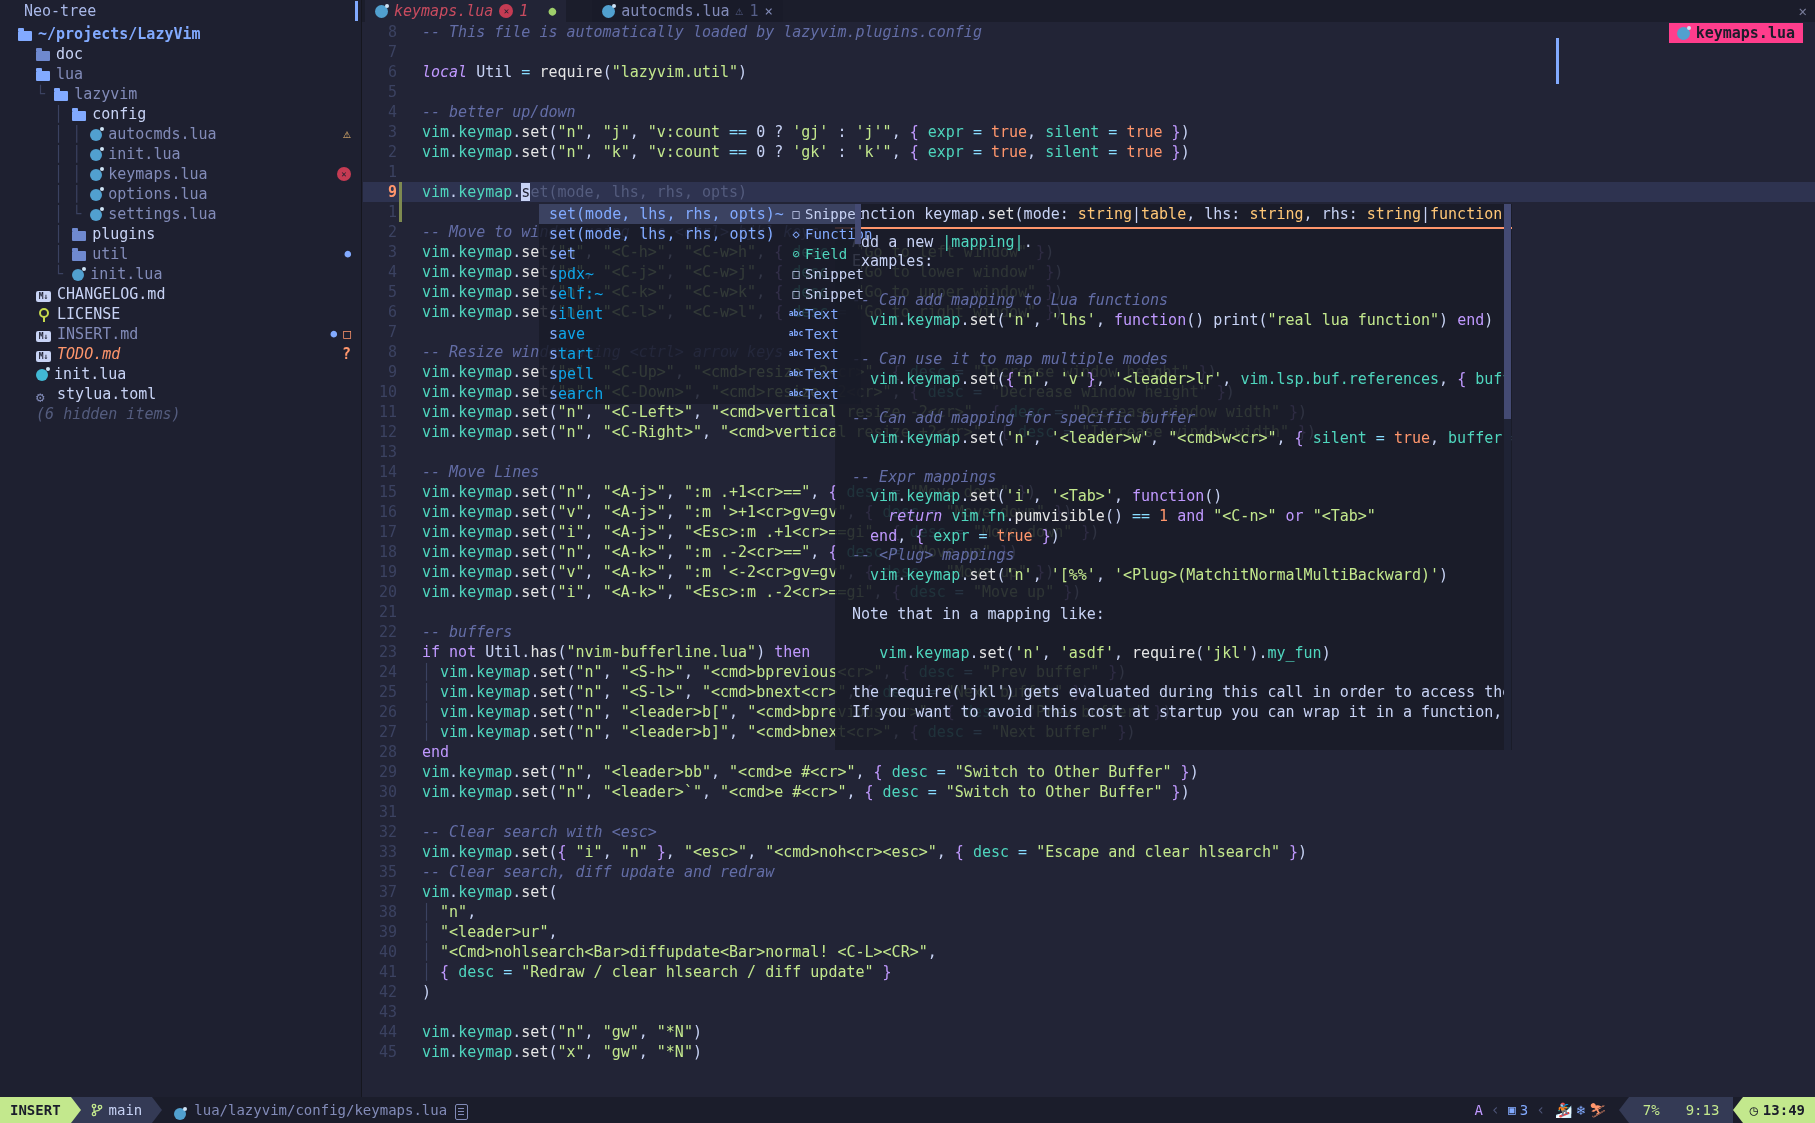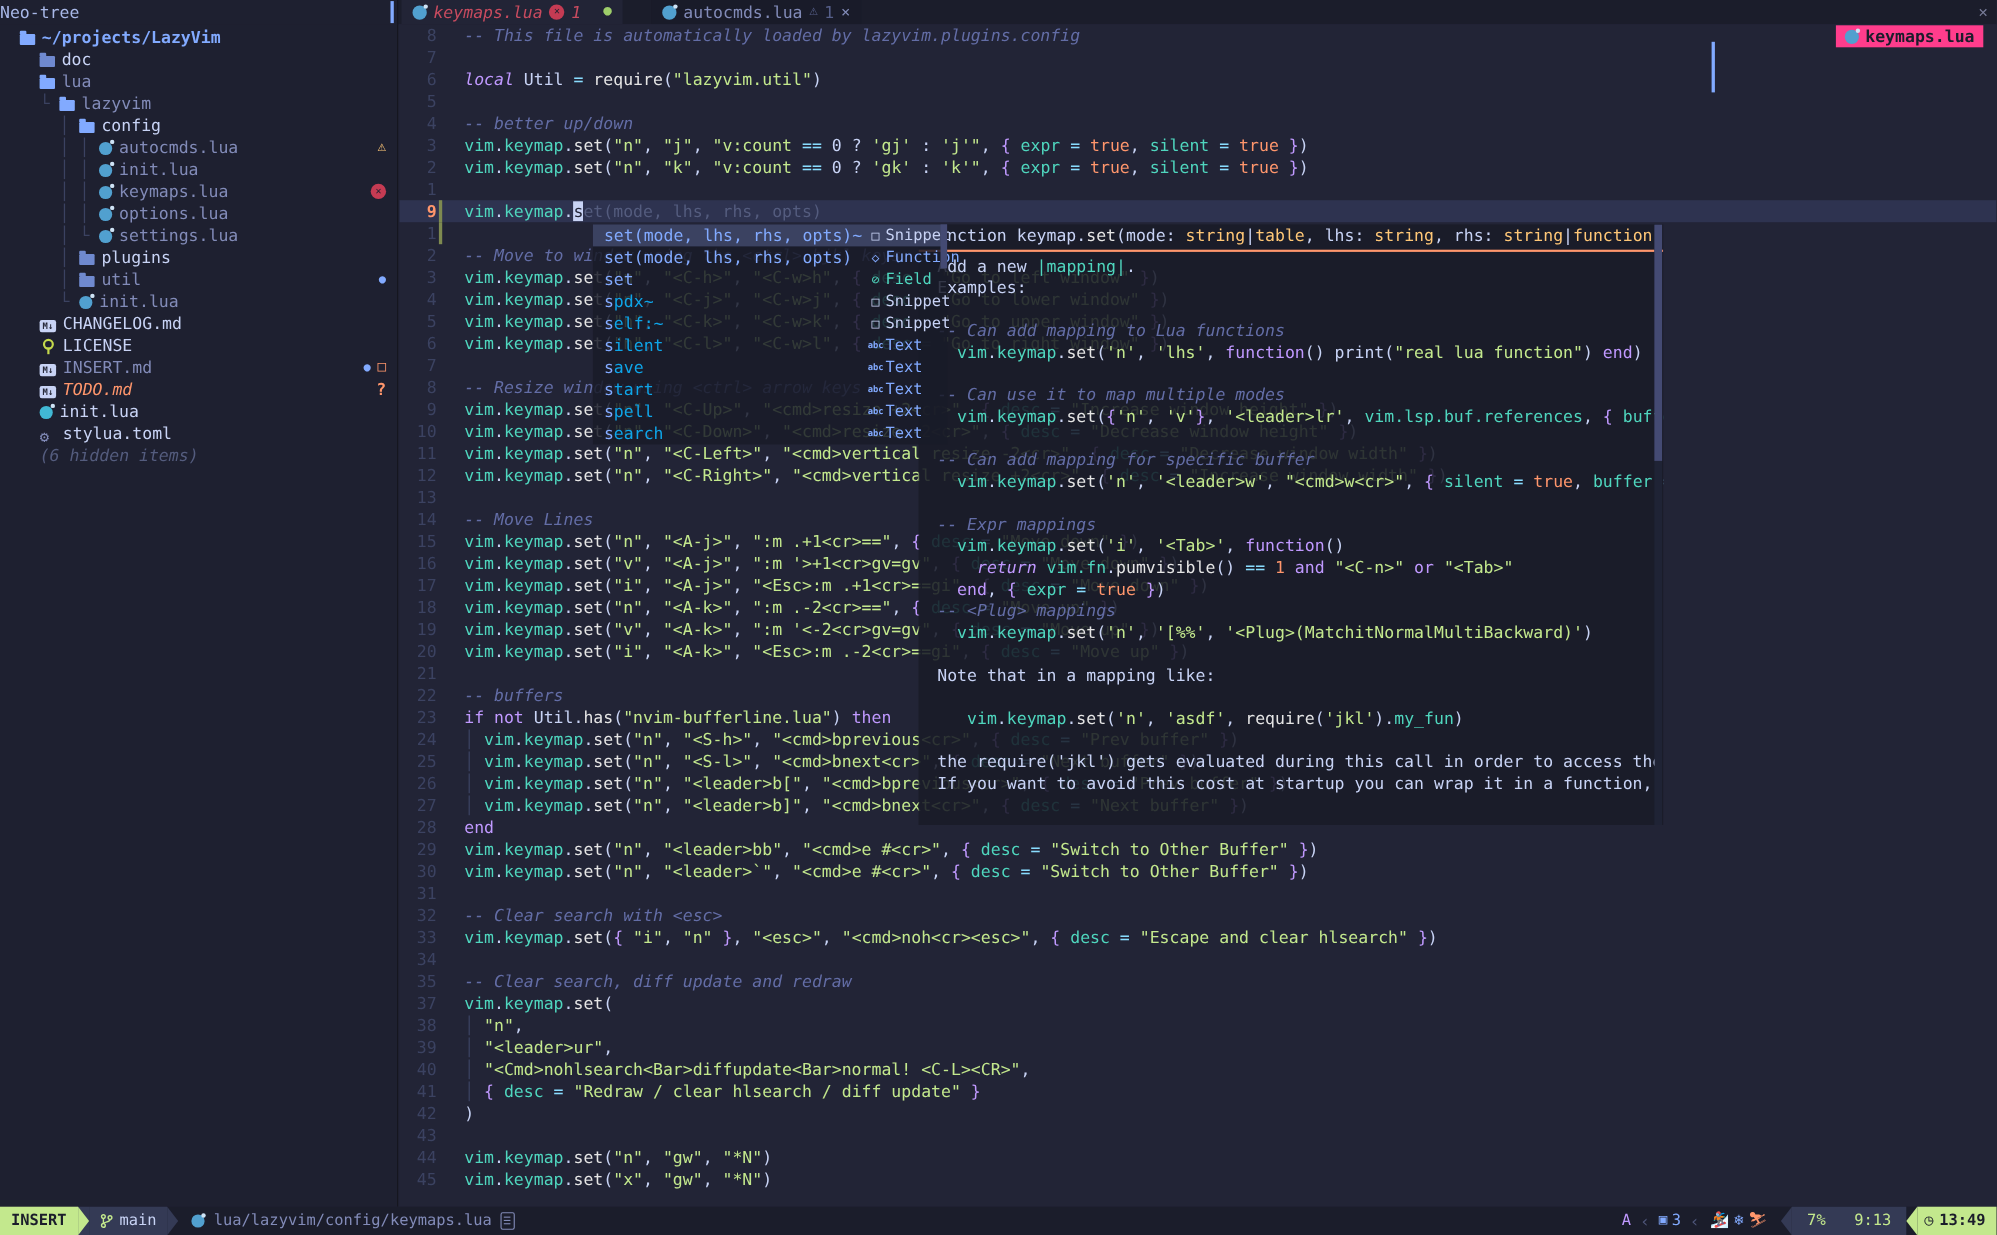--- a/index.html
+++ b/index.html
@@ -1,21 +1,21 @@
 <!DOCTYPE html>
 <html><head>
 <meta charset="utf-8">
 <style>
   html,body{margin:0;padding:0}
   body{width:1815px;height:1123px;position:relative;overflow:hidden;background:#222436;
        font-family:"DejaVu Sans Mono",monospace;font-size:15px;line-height:20px;color:#c8d3f5}
   
   #tabbar{position:absolute;left:0;top:0;width:1815px;height:22px;background:#1b1d2b;display:flex;align-items:center}
   #nt-titlebar{position:absolute;left:0;top:0;width:362px;height:22px;background:#1e2030;color:#a9b8e8;
-               padding-left:0;box-sizing:border-box;border-right:1px solid #15161e;line-height:22px}
+               padding-left:24px;box-sizing:border-box;border-right:1px solid #15161e;line-height:22px}
   #nt-topscroll{position:absolute;left:355px;top:1px;width:3px;height:20px;background:#82aaff}
   #tabs{position:absolute;left:365px;top:0;height:22px;display:flex;align-items:center}
   .tab{display:inline-flex;align-items:center;height:22px;padding:0 10px;gap:6px}
   .tab1{background:#222436}
   .tab1 .tlabel{color:#c84b5f;font-style:italic}
   .tab1 .tcount{color:#c84b5f;font-style:italic}
   .tab2{background:#191b29;margin-left:26px}
   .tab2 .tlabel{color:#828bb8}
   .tab2 .tcount{color:#565f89}
   .twarn{color:#565f89;font-size:13px}
@@ -110,21 +110,21 @@
   .fline{height:19.6px;white-space:pre;padding-left:8px}
   #float-sb{position:absolute;right:1px;top:0;width:7px;height:100%;background:#1f2335}
   #float-sb-thumb{position:absolute;right:1px;top:0;width:7px;height:215px;background:#444a73}
   
   #statusline{position:absolute;left:0;bottom:0;width:1815px;height:26px;background:#1b1d2b;
               display:flex;align-items:center;font-size:14px}
   .seg-mode{background:#c3e88d;color:#1b1d2b;font-weight:bold;padding:0 10px;height:26px;line-height:26px}
   .tri-r{width:0;height:0;border-top:13px solid transparent;border-bottom:13px solid transparent;border-left:10px solid #c3e88d}
   .seg-branch{background:#343a55;height:26px;line-height:26px;padding:0 10px;display:flex;align-items:center;gap:6px}
   .tri-r2{width:0;height:0;border-top:13px solid transparent;border-bottom:13px solid transparent;border-left:10px solid #343a55}
-  .seg-file{color:#828bb8;display:flex;align-items:center;gap:8px;margin-left:12px}
+  .seg-file{color:#828bb8;display:flex;align-items:flex-end;gap:8px;margin-left:12px}
   .page-ic{display:inline-block;width:11px;height:14px;border:1px solid #828bb8;border-radius:2px;position:relative}
   .page-ic::before{content:"";position:absolute;left:2px;top:3px;width:6px;height:1px;background:#828bb8;box-shadow:0 3px 0 #828bb8,0 6px 0 #828bb8}
   #sl-right{margin-left:auto;display:flex;align-items:center;height:26px}
   .sl-sep{color:#4e5579;margin:0 8px;font-size:15px}
   .sl-a{color:#c099ff}
   .sl-box{color:#82aaff;display:flex;align-items:center;gap:4px}
   .boxic{font-size:13px}
   .emoji{margin:0 2px}
   .em-snow{color:#82aaff}
   .em-ski1{color:#ff757f}
@@ -218,21 +218,20 @@
     <div class="line"><span class="num">24</span><span class="gitbar"></span><span class="codetext"><span class="tk-gd">│ </span><span class="tk-bi">vim</span><span class="tk-df">.</span><span class="tk-bi">keymap</span><span class="tk-df">.</span><span class="tk-fn">set</span><span class="tk-df">(</span><span class="tk-st">"n"</span><span class="tk-df">, </span><span class="tk-st">"&lt;S-h&gt;"</span><span class="tk-df">, </span><span class="tk-st">"&lt;cmd&gt;bprevious&lt;cr&gt;"</span><span class="tk-df">, </span><span class="tk-br">{ </span><span class="tk-bi">desc</span><span class="tk-op"> = </span><span class="tk-st">"Prev buffer"</span><span class="tk-br"> }</span><span class="tk-df">)</span></span></div>
     <div class="line"><span class="num">25</span><span class="gitbar"></span><span class="codetext"><span class="tk-gd">│ </span><span class="tk-bi">vim</span><span class="tk-df">.</span><span class="tk-bi">keymap</span><span class="tk-df">.</span><span class="tk-fn">set</span><span class="tk-df">(</span><span class="tk-st">"n"</span><span class="tk-df">, </span><span class="tk-st">"&lt;S-l&gt;"</span><span class="tk-df">, </span><span class="tk-st">"&lt;cmd&gt;bnext&lt;cr&gt;"</span><span class="tk-df">, </span><span class="tk-br">{ </span><span class="tk-bi">desc</span><span class="tk-op"> = </span><span class="tk-st">"Next buffer"</span><span class="tk-br"> }</span><span class="tk-df">)</span></span></div>
     <div class="line"><span class="num">26</span><span class="gitbar"></span><span class="codetext"><span class="tk-gd">│ </span><span class="tk-bi">vim</span><span class="tk-df">.</span><span class="tk-bi">keymap</span><span class="tk-df">.</span><span class="tk-fn">set</span><span class="tk-df">(</span><span class="tk-st">"n"</span><span class="tk-df">, </span><span class="tk-st">"&lt;leader&gt;b["</span><span class="tk-df">, </span><span class="tk-st">"&lt;cmd&gt;bprevious&lt;cr&gt;"</span><span class="tk-df">, </span><span class="tk-br">{ </span><span class="tk-bi">desc</span><span class="tk-op"> = </span><span class="tk-st">"Prev buffer"</span><span class="tk-br"> }</span><span class="tk-df">)</span></span></div>
     <div class="line"><span class="num">27</span><span class="gitbar"></span><span class="codetext"><span class="tk-gd">│ </span><span class="tk-bi">vim</span><span class="tk-df">.</span><span class="tk-bi">keymap</span><span class="tk-df">.</span><span class="tk-fn">set</span><span class="tk-df">(</span><span class="tk-st">"n"</span><span class="tk-df">, </span><span class="tk-st">"&lt;leader&gt;b]"</span><span class="tk-df">, </span><span class="tk-st">"&lt;cmd&gt;bnext&lt;cr&gt;"</span><span class="tk-df">, </span><span class="tk-br">{ </span><span class="tk-bi">desc</span><span class="tk-op"> = </span><span class="tk-st">"Next buffer"</span><span class="tk-br"> }</span><span class="tk-df">)</span></span></div>
     <div class="line"><span class="num">28</span><span class="gitbar"></span><span class="codetext"><span class="tk-kw">end</span></span></div>
     <div class="line"><span class="num">29</span><span class="gitbar"></span><span class="codetext"><span class="tk-bi">vim</span><span class="tk-df">.</span><span class="tk-bi">keymap</span><span class="tk-df">.</span><span class="tk-fn">set</span><span class="tk-df">(</span><span class="tk-st">"n"</span><span class="tk-df">, </span><span class="tk-st">"&lt;leader&gt;bb"</span><span class="tk-df">, </span><span class="tk-st">"&lt;cmd&gt;e #&lt;cr&gt;"</span><span class="tk-df">, </span><span class="tk-br">{ </span><span class="tk-bi">desc</span><span class="tk-op"> = </span><span class="tk-st">"Switch to Other Buffer"</span><span class="tk-br"> }</span><span class="tk-df">)</span></span></div>
     <div class="line"><span class="num">30</span><span class="gitbar"></span><span class="codetext"><span class="tk-bi">vim</span><span class="tk-df">.</span><span class="tk-bi">keymap</span><span class="tk-df">.</span><span class="tk-fn">set</span><span class="tk-df">(</span><span class="tk-st">"n"</span><span class="tk-df">, </span><span class="tk-st">"&lt;leader&gt;`"</span><span class="tk-df">, </span><span class="tk-st">"&lt;cmd&gt;e #&lt;cr&gt;"</span><span class="tk-df">, </span><span class="tk-br">{ </span><span class="tk-bi">desc</span><span class="tk-op"> = </span><span class="tk-st">"Switch to Other Buffer"</span><span class="tk-br"> }</span><span class="tk-df">)</span></span></div>
     <div class="line"><span class="num">31</span><span class="gitbar"></span><span class="codetext"></span></div>
     <div class="line"><span class="num">32</span><span class="gitbar"></span><span class="codetext"><span class="tk-cm">-- Clear search with &lt;esc&gt;</span></span></div>
     <div class="line"><span class="num">33</span><span class="gitbar"></span><span class="codetext"><span class="tk-bi">vim</span><span class="tk-df">.</span><span class="tk-bi">keymap</span><span class="tk-df">.</span><span class="tk-fn">set</span><span class="tk-df">(</span><span class="tk-br">{ </span><span class="tk-st">"i"</span><span class="tk-df">, </span><span class="tk-st">"n"</span><span class="tk-br"> }</span><span class="tk-df">, </span><span class="tk-st">"&lt;esc&gt;"</span><span class="tk-df">, </span><span class="tk-st">"&lt;cmd&gt;noh&lt;cr&gt;&lt;esc&gt;"</span><span class="tk-df">, </span><span class="tk-br">{ </span><span class="tk-bi">desc</span><span class="tk-op"> = </span><span class="tk-st">"Escape and clear hlsearch"</span><span class="tk-br"> }</span><span class="tk-df">)</span></span></div>
-    <div class="line"><span class="num">34</span><span class="gitbar"></span><span class="codetext"></span></div>
     <div class="line"><span class="num">35</span><span class="gitbar"></span><span class="codetext"><span class="tk-cm">-- Clear search, diff update and redraw</span></span></div>
     <div class="line"><span class="num">37</span><span class="gitbar"></span><span class="codetext"><span class="tk-bi">vim</span><span class="tk-df">.</span><span class="tk-bi">keymap</span><span class="tk-df">.</span><span class="tk-fn">set</span><span class="tk-df">(</span></span></div>
     <div class="line"><span class="num">38</span><span class="gitbar"></span><span class="codetext"><span class="tk-gd">│ </span><span class="tk-st">"n"</span><span class="tk-df">,</span></span></div>
     <div class="line"><span class="num">39</span><span class="gitbar"></span><span class="codetext"><span class="tk-gd">│ </span><span class="tk-st">"&lt;leader&gt;ur"</span><span class="tk-df">,</span></span></div>
     <div class="line"><span class="num">40</span><span class="gitbar"></span><span class="codetext"><span class="tk-gd">│ </span><span class="tk-st">"&lt;Cmd&gt;nohlsearch&lt;Bar&gt;diffupdate&lt;Bar&gt;normal! &lt;C-L&gt;&lt;CR&gt;"</span><span class="tk-df">,</span></span></div>
     <div class="line"><span class="num">41</span><span class="gitbar"></span><span class="codetext"><span class="tk-gd">│ </span><span class="tk-br">{ </span><span class="tk-bi">desc</span><span class="tk-op"> = </span><span class="tk-st">"Redraw / clear hlsearch / diff update"</span><span class="tk-br"> }</span></span></div>
     <div class="line"><span class="num">42</span><span class="gitbar"></span><span class="codetext"><span class="tk-df">)</span></span></div>
     <div class="line"><span class="num">43</span><span class="gitbar"></span><span class="codetext"></span></div>
     <div class="line"><span class="num">44</span><span class="gitbar"></span><span class="codetext"><span class="tk-bi">vim</span><span class="tk-df">.</span><span class="tk-bi">keymap</span><span class="tk-df">.</span><span class="tk-fn">set</span><span class="tk-df">(</span><span class="tk-st">"n"</span><span class="tk-df">, </span><span class="tk-st">"gw"</span><span class="tk-df">, </span><span class="tk-st">"*N"</span><span class="tk-df">)</span></span></div>
     <div class="line"><span class="num">45</span><span class="gitbar"></span><span class="codetext"><span class="tk-bi">vim</span><span class="tk-df">.</span><span class="tk-bi">keymap</span><span class="tk-df">.</span><span class="tk-fn">set</span><span class="tk-df">(</span><span class="tk-st">"x"</span><span class="tk-df">, </span><span class="tk-st">"gw"</span><span class="tk-df">, </span><span class="tk-st">"*N"</span><span class="tk-df">)</span></span></div>

